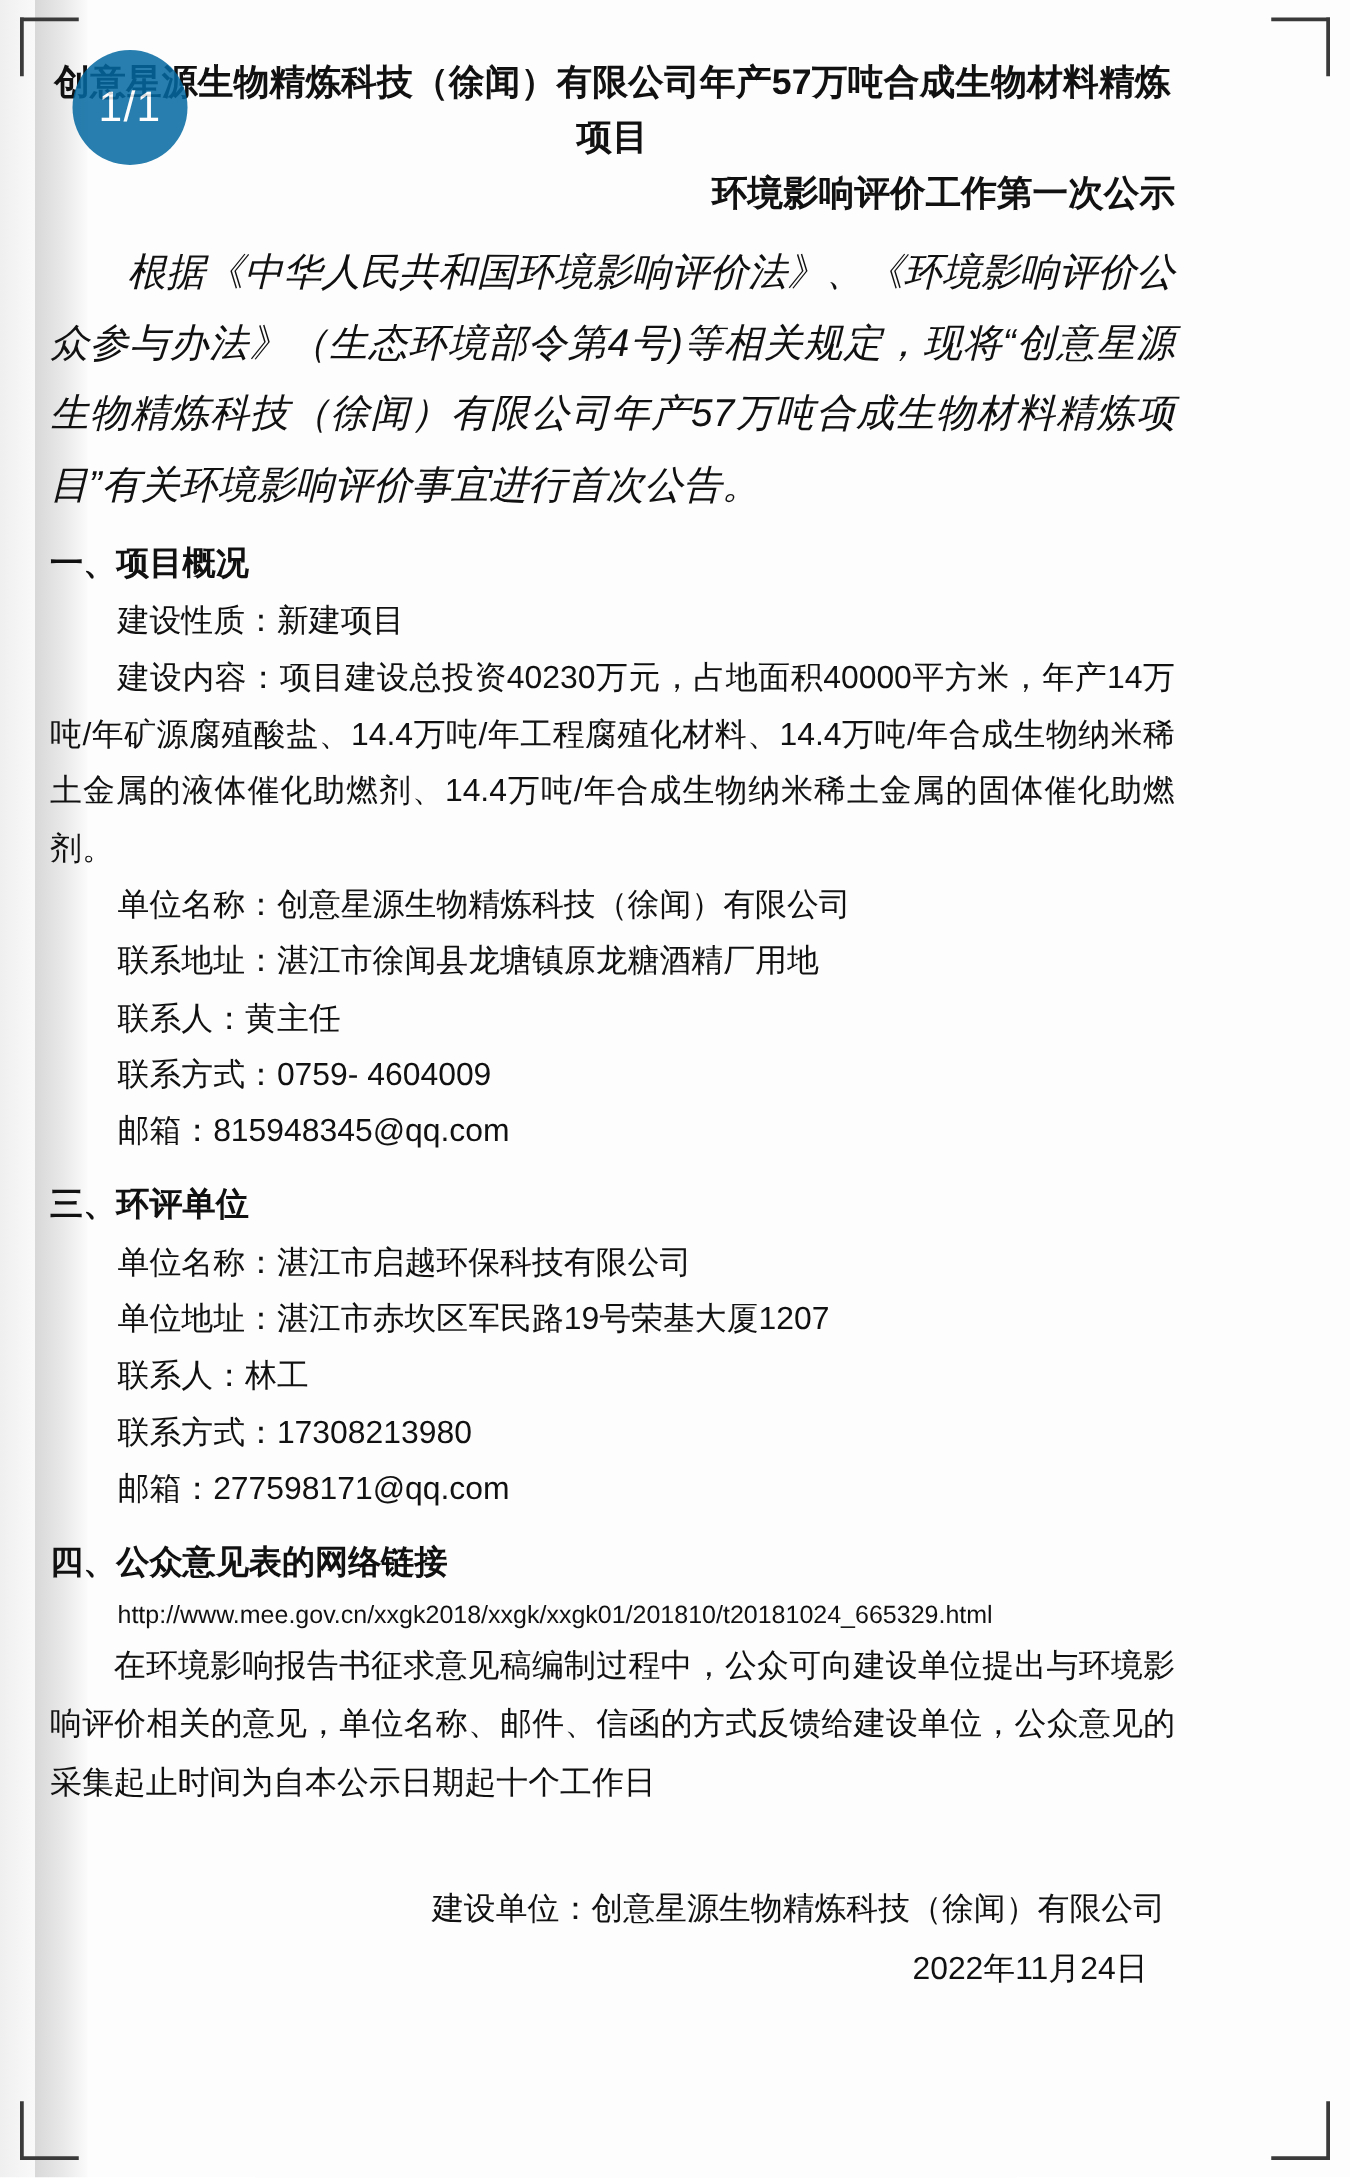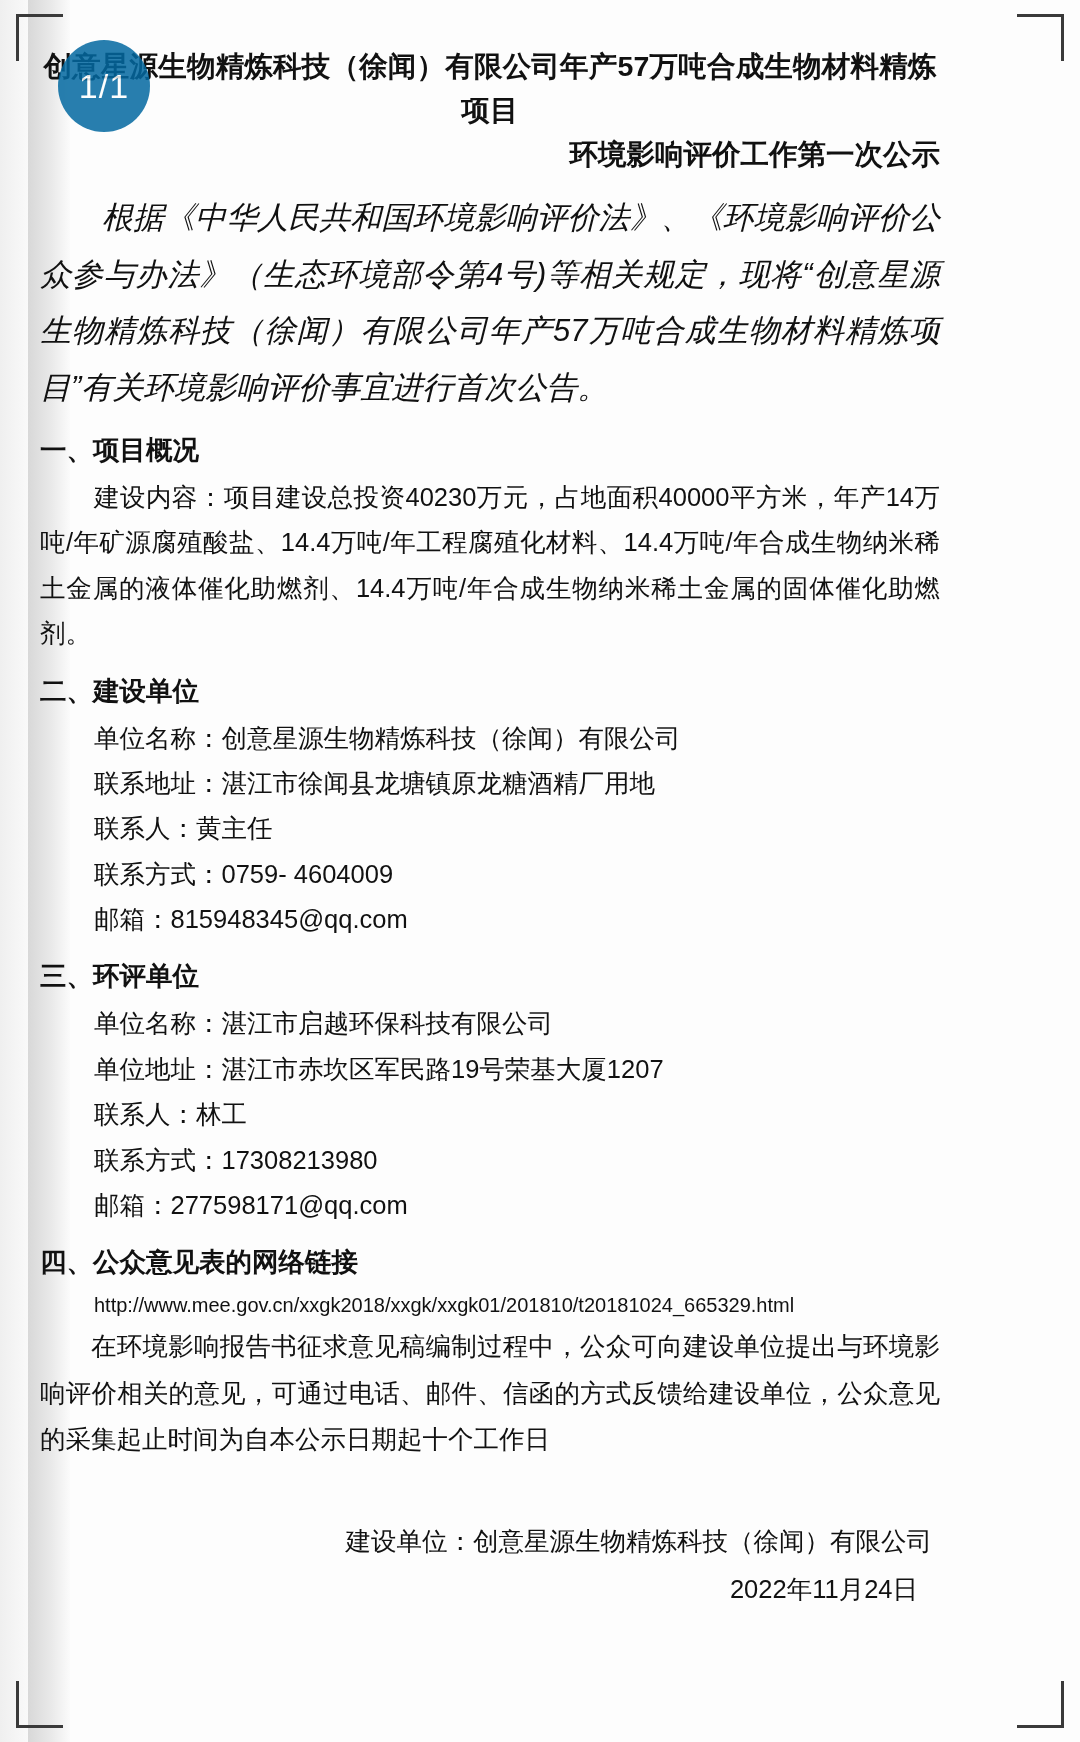--- a/index.html
+++ b/index.html
@@ -164,40 +164,40 @@
   <div class="page-badge">1/1</div>
 
   <div class="content">
 
     <h1 class="doc-title">创意星源生物精炼科技（徐闻）有限公司年产57万吨合成生物材料精炼项目</h1>
     <div class="title-line2">环境影响评价工作第一次公示</div>
 
     <p class="para">根据《中华人民共和国环境影响评价法》、《环境影响评价公众参与办法》（生态环境部令第4号)等相关规定，现将“创意星源生物精炼科技（徐闻）有限公司年产57万吨合成生物材料精炼项目”有关环境影响评价事宜进行首次公告。</p>
 
     <h2 class="section">一、项目概况</h2>
+    <p class="item-wrap">建设性质：新建项目</p>
     <p class="item-wrap">建设内容：项目建设总投资40230万元，占地面积40000平方米，年产14万吨/年矿源腐殖酸盐、14.4万吨/年工程腐殖化材料、14.4万吨/年合成生物纳米稀土金属的液体催化助燃剂、14.4万吨/年合成生物纳米稀土金属的固体催化助燃剂。</p>
 
-    <h2 class="section">二、建设单位</h2>
     <p class="item-wrap">单位名称：创意星源生物精炼科技（徐闻）有限公司</p>
     <p class="item-wrap">联系地址：湛江市徐闻县龙塘镇原龙糖酒精厂用地</p>
     <p class="item-wrap">联系人：黄主任</p>
     <p class="item-wrap">联系方式：0759- 4604009</p>
     <p class="item-wrap">邮箱：815948345@qq.com</p>
 
     <h2 class="section">三、环评单位</h2>
     <p class="item-wrap">单位名称：湛江市启越环保科技有限公司</p>
     <p class="item-wrap">单位地址：湛江市赤坎区军民路19号荣基大厦1207</p>
     <p class="item-wrap">联系人：林工</p>
     <p class="item-wrap">联系方式：17308213980</p>
     <p class="item-wrap">邮箱：277598171@qq.com</p>
 
     <h2 class="section">四、公众意见表的网络链接</h2>
     <div class="link">http://www.mee.gov.cn/xxgk2018/xxgk/xxgk01/201810/t20181024_665329.html</div>
 
-    <p class="body-para">在环境影响报告书征求意见稿编制过程中，公众可向建设单位提出与环境影响评价相关的意见，可通过电话、邮件、信函的方式反馈给建设单位，公众意见的采集起止时间为自本公示日期起十个工作日</p>
+    <p class="body-para">在环境影响报告书征求意见稿编制过程中，公众可向建设单位提出与环境影响评价相关的意见，单位名称、邮件、信函的方式反馈给建设单位，公众意见的采集起止时间为自本公示日期起十个工作日</p>
 
     <div class="signoff">
       <div>建设单位：创意星源生物精炼科技（徐闻）有限公司</div>
       <div class="date">2022年11月24日</div>
     </div>
 
   </div>
 </div>
 
 </body></html>

